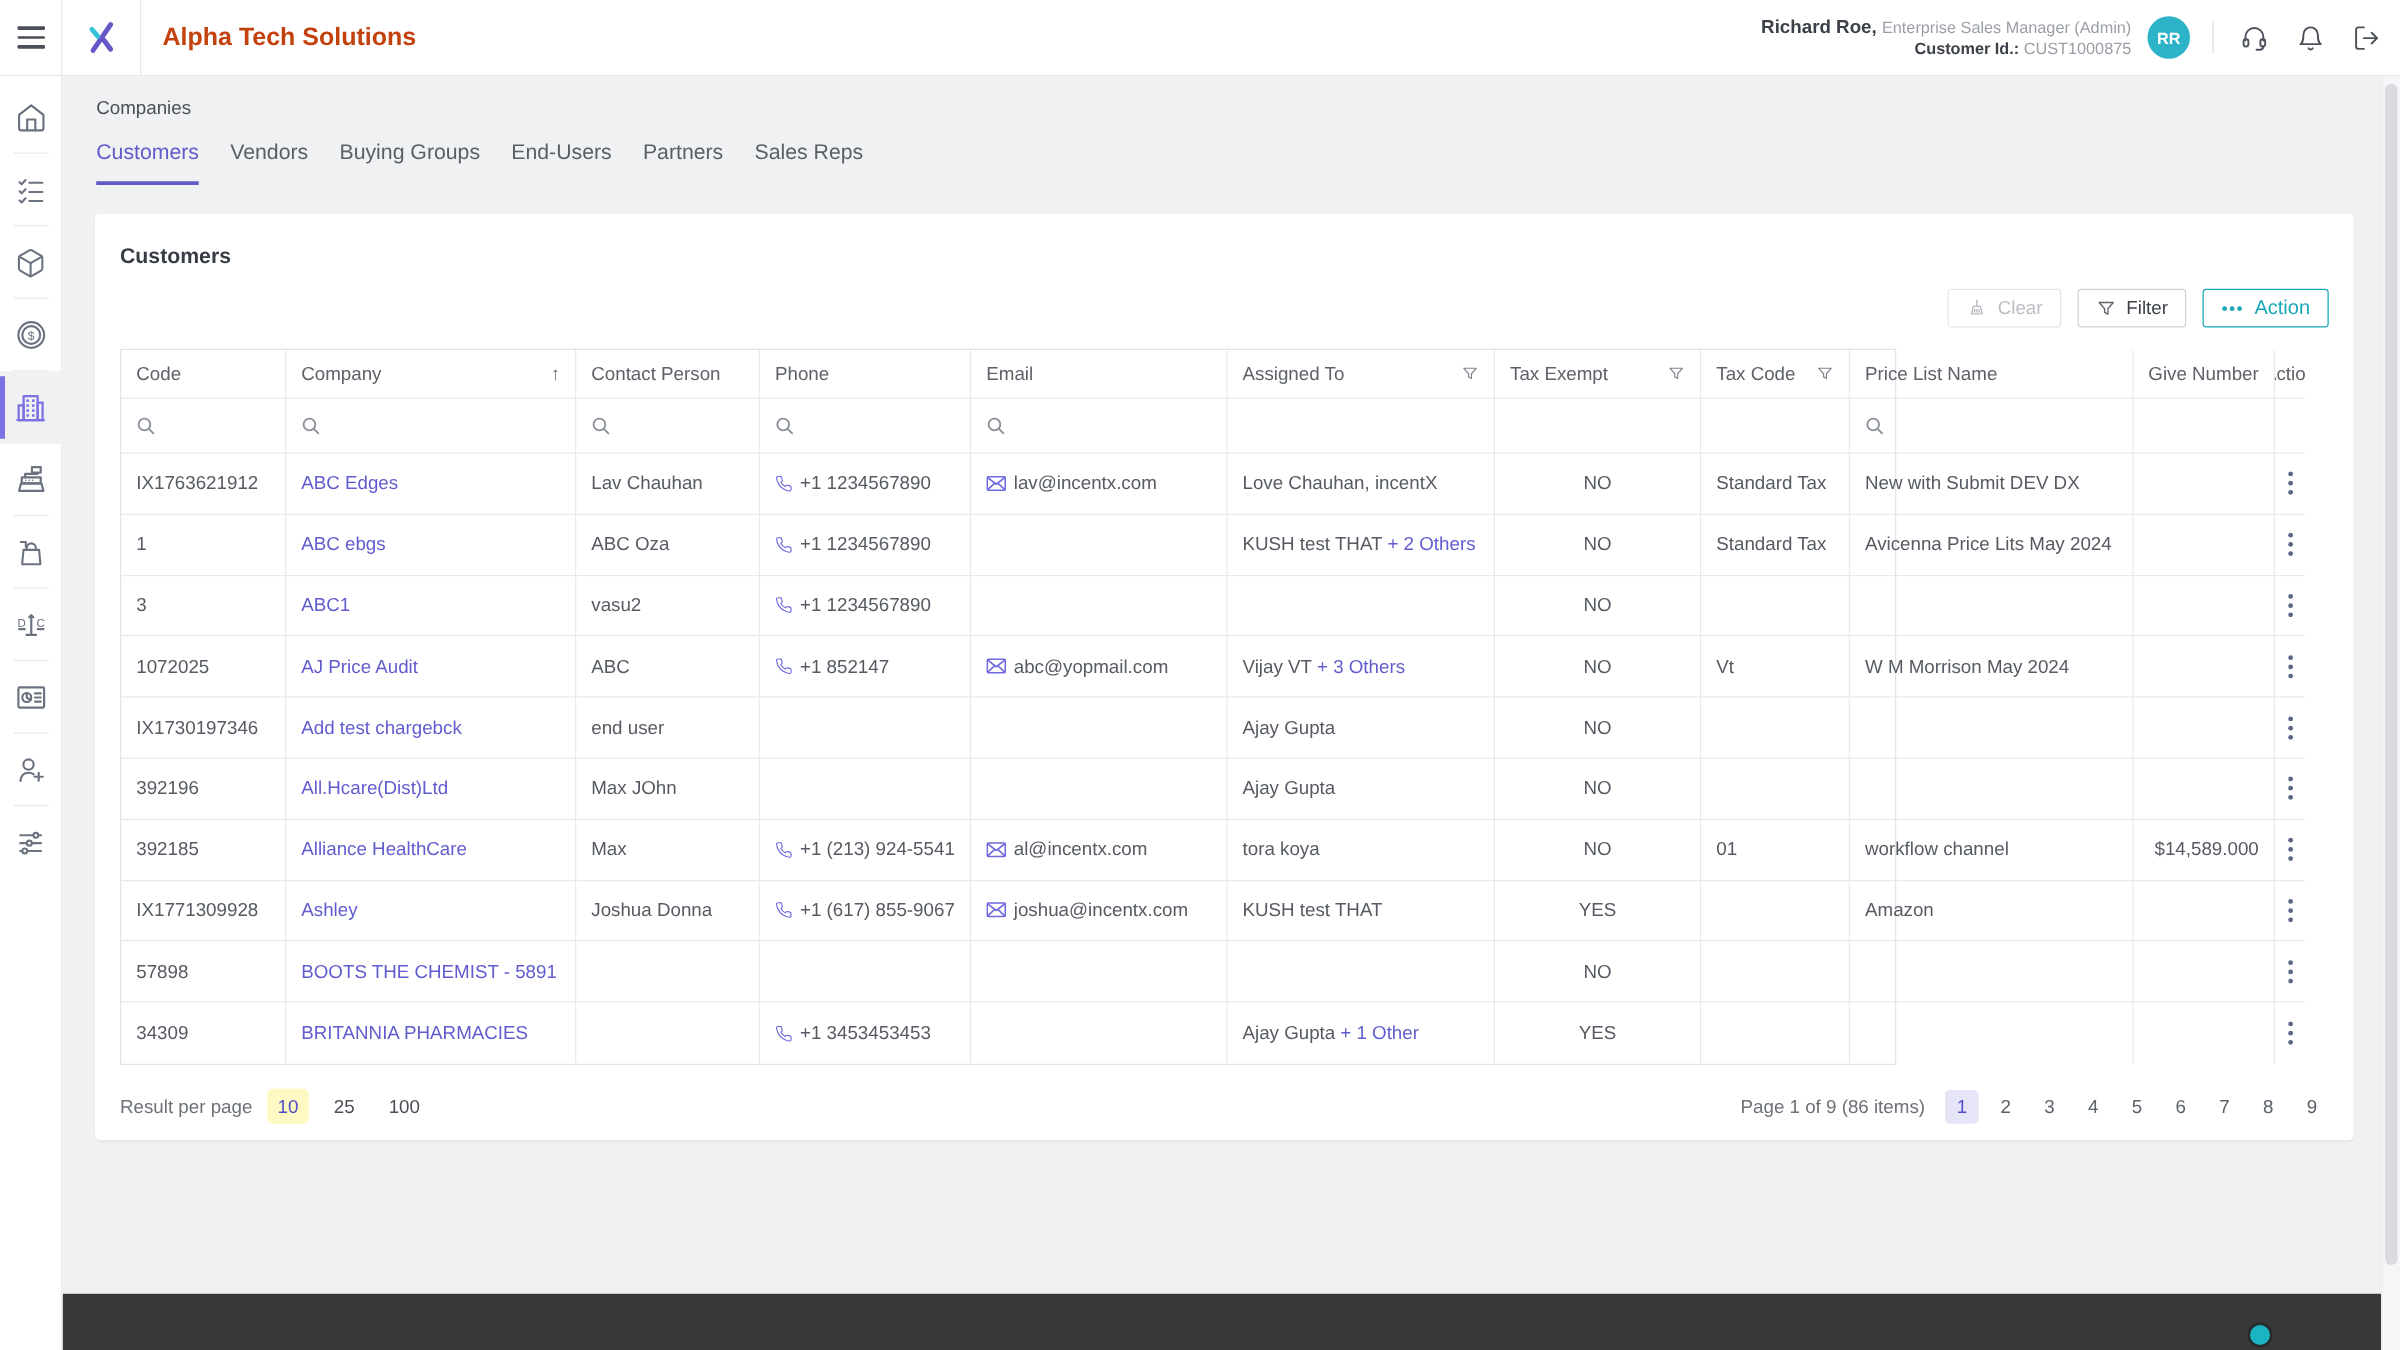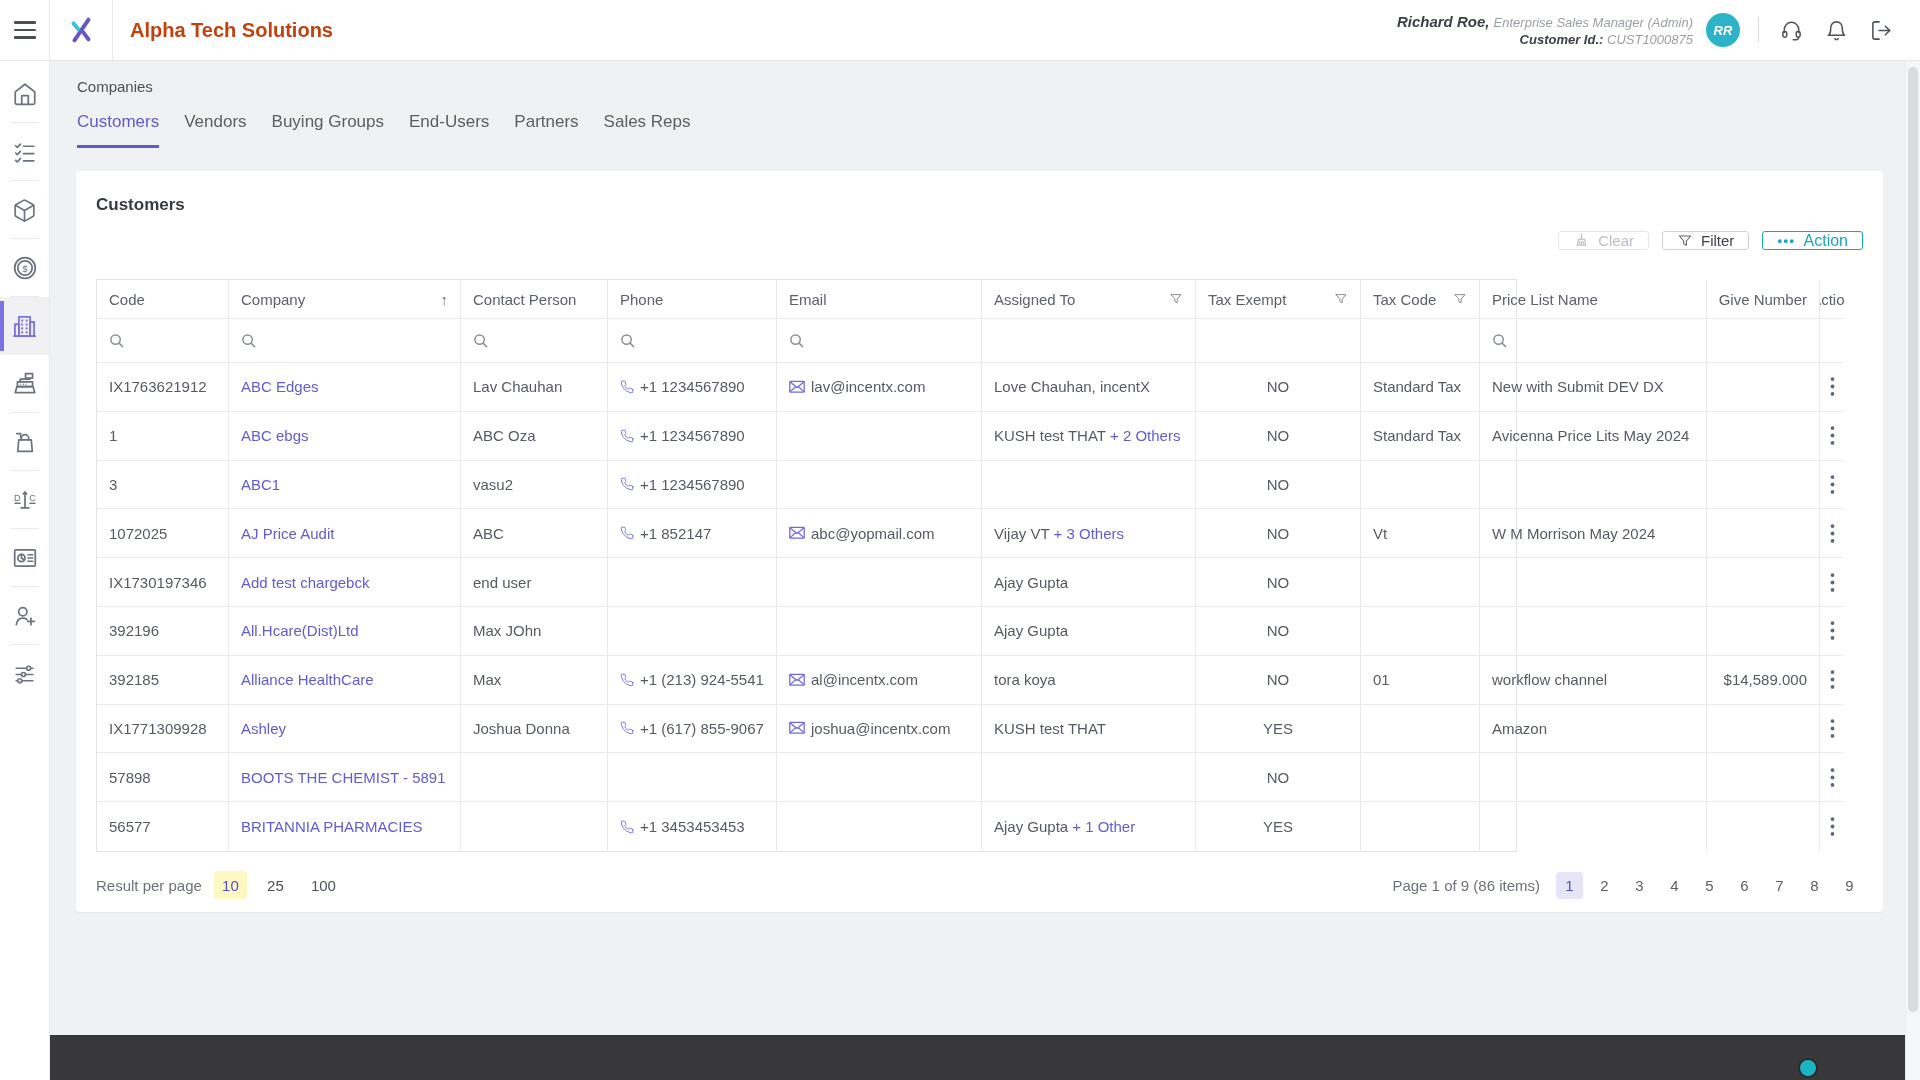--- a/index.html
+++ b/index.html
@@ -8,21 +8,21 @@
 
   
   .topbar { position:absolute; left:0; top:0; width:1920px; height:61px; background:#fff;
             border-bottom:1px solid #e7e8ea; display:flex; align-items:center; z-index:6; }
   .burger-cell { width:49px; height:100%; display:flex; align-items:center; justify-content:center; }
   .burger { display:flex; flex-direction:column; gap:5px; cursor:pointer; }
   .burger span { width:22px; height:2.5px; background:#4a4f57; border-radius:1px; }
   .logo-cell { width:64px; height:100%; border-left:1px solid #e7e8ea; border-right:1px solid #e7e8ea;
                display:flex; align-items:center; justify-content:center; }
   .app-title { margin-left:17px; font-size:20px; font-weight:bold; color:#c2410c; }
-  .top-right { margin-left:auto; display:flex; align-items:center; padding-right:16px;font-style:italic; }
+  .top-right { margin-left:auto; display:flex; align-items:center; padding-right:4px; }
   .user-info { text-align:right; line-height:17px; }
   .u1 { font-size:15px; font-weight:bold; color:#3c4048; }
   .u1 .role { font-size:13px; font-weight:normal; color:#9a9ea6; }
   .u2 { font-size:13px; font-weight:bold; color:#3c4048; }
   .u2 .cid { font-weight:normal; color:#9a9ea6; }
   .avatar { width:34px; height:34px; border-radius:50%; background:#2db3c7; color:#fff; font-weight:bold;
             font-size:13px; display:flex; align-items:center; justify-content:center; margin-left:13px; cursor:pointer; }
   .top-sep { width:1px; height:26px; background:#dcdee1; margin:0 10px 0 18px; }
   .top-icon { color:#4d525a; margin:0 11px; cursor:pointer; display:flex; align-items:center; }
 
@@ -43,21 +43,21 @@
   .breadcrumb { position:absolute; left:27px; top:17px; font-size:15px; color:#4b4f57; }
   .tabs { position:absolute; left:27px; top:51px; display:flex; gap:25px; }
   .tab { font-size:17px; color:#5a5e66; padding-bottom:13px; cursor:pointer; border-bottom:3px solid transparent; }
   .tab.active { color:#5f5cc9; border-bottom-color:#5f5cc9; }
 
   
   .card { position:absolute; left:26px; top:110px; width:1807px; height:741px; background:#fff;
           border-radius:4px; box-shadow:0 1px 2px rgba(0,0,0,.05); }
   .card-title { position:absolute; left:20px; top:24px; font-size:17px; font-weight:bold; color:#373c44; }
   .toolbar { position:absolute; right:20px; top:60px; display:flex; gap:13px; }
-  .btn { height:19px; display:flex; align-items:center; gap:8px; padding:0 14px; border:1px solid #cfd2d6;
+  .btn { height:31px; display:flex; align-items:center; gap:8px; padding:0 14px; border:1px solid #cfd2d6;
          border-radius:3px; background:#fff; font-size:15px; color:#3e434b; cursor:pointer; }
   .btn.disabled { border-color:#e6e7e9; color:#babec4; }
   .btn.disabled svg { color:#babec4; }
   .btn svg { color:#60656d; }
   .btn.action { border-color:#18a7b8; color:#18a7b8; font-size:16px; }
   .action-dots { color:#18a7b8; font-size:13px; letter-spacing:1.5px; font-weight:bold; }
 
   
   .tbl { position:absolute; left:20px; top:108px; width:1421px; border:1px solid #e3e4e7; }
   .trow { display:grid; grid-template-columns:132px 232px 147px 169px 205px 214px 165px 119px 227px 113px 1fr; }
@@ -715,21 +715,21 @@
             <span class="kebab">
               <svg viewBox="0 0 4 18" width="5" height="19">
                 <circle cx="2" cy="2" r="1.8" fill="currentColor"></circle>
                 <circle cx="2" cy="9" r="1.8" fill="currentColor"></circle>
                 <circle cx="2" cy="16" r="1.8" fill="currentColor"></circle>
               </svg>
             </span>
           </div>
         </div>
         <div class="trow drow">
-          <div class="cell">56577</div>
+          <div class="cell">34309</div>
           <div class="cell">
             <span class="link">BRITANNIA PHARMACIES</span>
           </div>
           <div class="cell"></div>
           <div class="cell">
             <span class="pico">
               <svg viewBox="0 0 24 24" width="14" height="14" fill="none" stroke="currentColor" stroke-width="1.6" stroke-linecap="round" stroke-linejoin="round">
                 <path d="M22 16.92v3a2 2 0 0 1-2.18 2 19.79 19.79 0 0 1-8.63-3.07 19.5 19.5 0 0 1-6-6 19.79 19.79 0 0 1-3.07-8.67A2 2 0 0 1 4.11 2h3a2 2 0 0 1 2 1.72 12.84 12.84 0 0 0 .7 2.81 2 2 0 0 1-.45 2.11L8.09 9.91a16 16 0 0 0 6 6l1.27-1.27a2 2 0 0 1 2.11-.45 12.84 12.84 0 0 0 2.81.7A2 2 0 0 1 22 16.92z"></path>
               </svg>
             </span>

